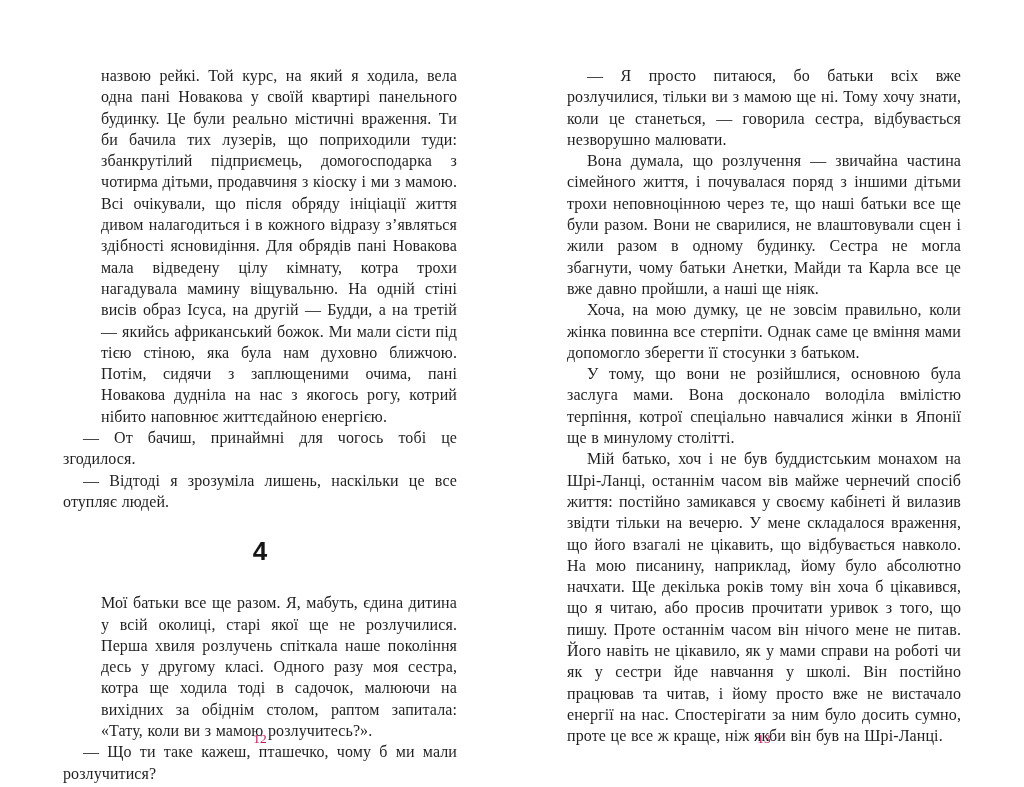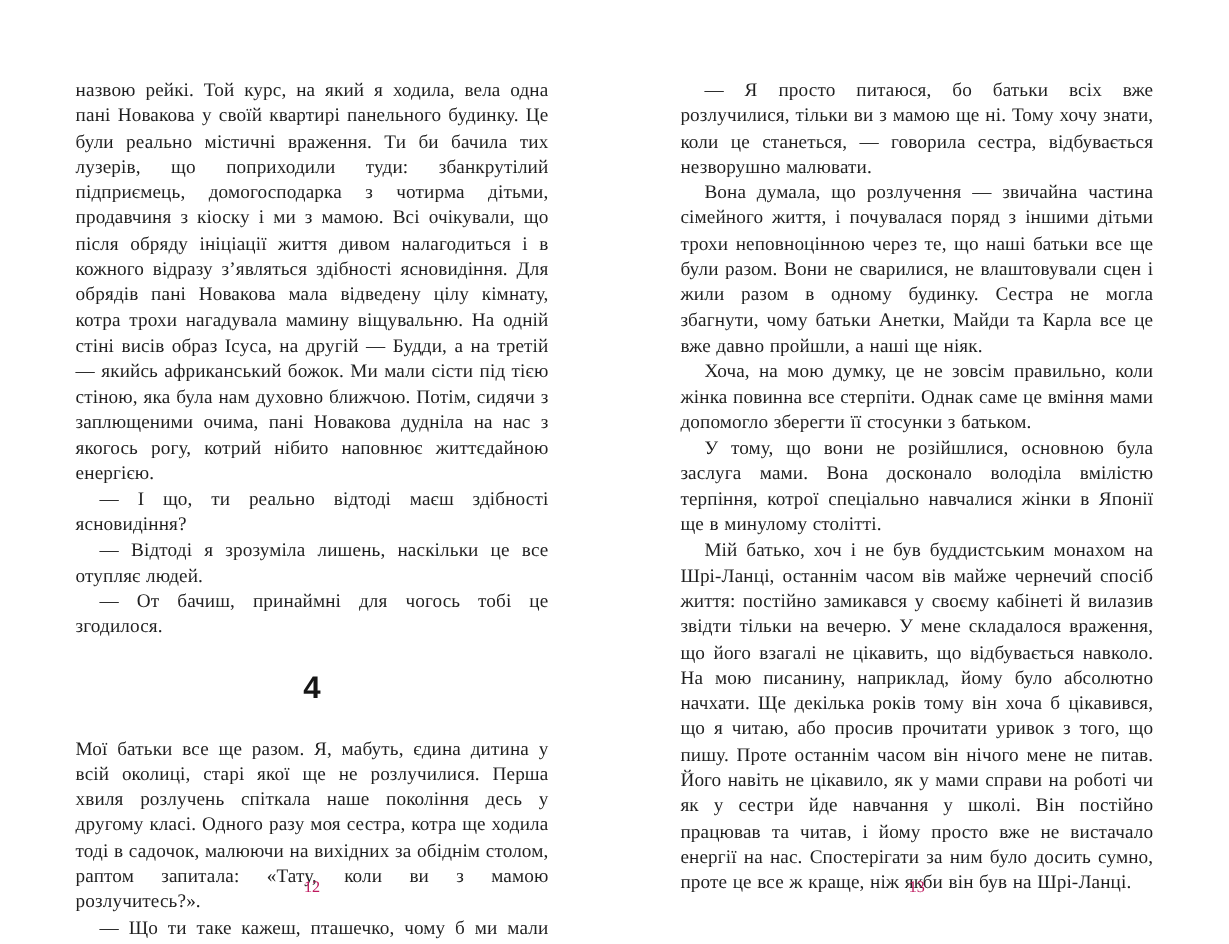--- a/index.html
+++ b/index.html
@@ -36,20 +36,21 @@
     margin: 0;
     font-size: 16px;
     line-height: 21.3px;
     text-align: justify;
     text-indent: 20px;
     letter-spacing: 0.1px;
     word-spacing: 0.5px;
   }
   .para.flush {
     text-indent: 0;
+    margin-left: 38px;
   }
   .chapter-heading {
     margin: 24px 0 26px 0;
     text-align: center;
     font-family: "Liberation Sans", "DejaVu Sans", sans-serif;
     font-weight: 700;
     font-size: 26px;
     line-height: 30px;
     color: #161616;
   }
@@ -64,23 +65,22 @@
   }
 </style>
 </head>
 <body>
 
 <div class="spread">
 
   <section class="page">
     <div class="page-body">
       <p class="para flush">назвою рейкі. Той курс, на який я ходила, вела одна пані Новакова у своїй квартирі панельного будинку. Це були реально містичні враження. Ти би бачила тих лузерів, що поприходили туди: збанкрутілий підприємець, домогосподарка з чотирма дітьми, продавчиня з кіоску і ми з мамою. Всі очікували, що після обряду ініціації життя дивом налагодиться і в кожного відразу з’являться здібності ясновидіння. Для обрядів пані Новакова мала відведену цілу кімнату, котра трохи нагадувала мамину віщувальню. На одній стіні висів образ Ісуса, на другій — Будди, а на третій — якийсь африканський божок. Ми мали сісти під тією стіною, яка була нам духовно ближчою. Потім, сидячи з заплющеними очима, пані Новакова дудніла на нас з якогось рогу, котрий нібито наповнює життєдайною енергією.</p>
-      <p class="para">— І що, ти реально відтоді маєш здібності ясновидіння?</p>
+      <p class="para">— От бачиш, принаймні для чогось тобі це згодилося.</p>
       <p class="para">— Відтоді я зрозуміла лишень, наскільки це все отупляє людей.</p>
-      <p class="para">— От бачиш, принаймні для чогось тобі це згодилося.</p>
       <h2 class="chapter-heading">4</h2>
       <p class="para flush">Мої батьки все ще разом. Я, мабуть, єдина дитина у всій околиці, старі якої ще не розлучилися. Перша хвиля розлучень спіткала наше покоління десь у другому класі. Одного разу моя сестра, котра ще ходила тоді в садочок, малюючи на вихідних за обіднім столом, раптом запитала: «Тату, коли ви з мамою розлучитесь?».</p>
       <p class="para">— Що ти таке кажеш, пташечко, чому б ми мали розлучитися?</p>
     </div>
     <div class="page-number">12</div>
   </section>
 
   <section class="page">
     <div class="page-body">
       <p class="para">— Я просто питаюся, бо батьки всіх вже розлучилися, тільки ви з мамою ще ні. Тому хочу знати, коли це станеться, — говорила сестра, відбувається незворушно малювати.</p>

